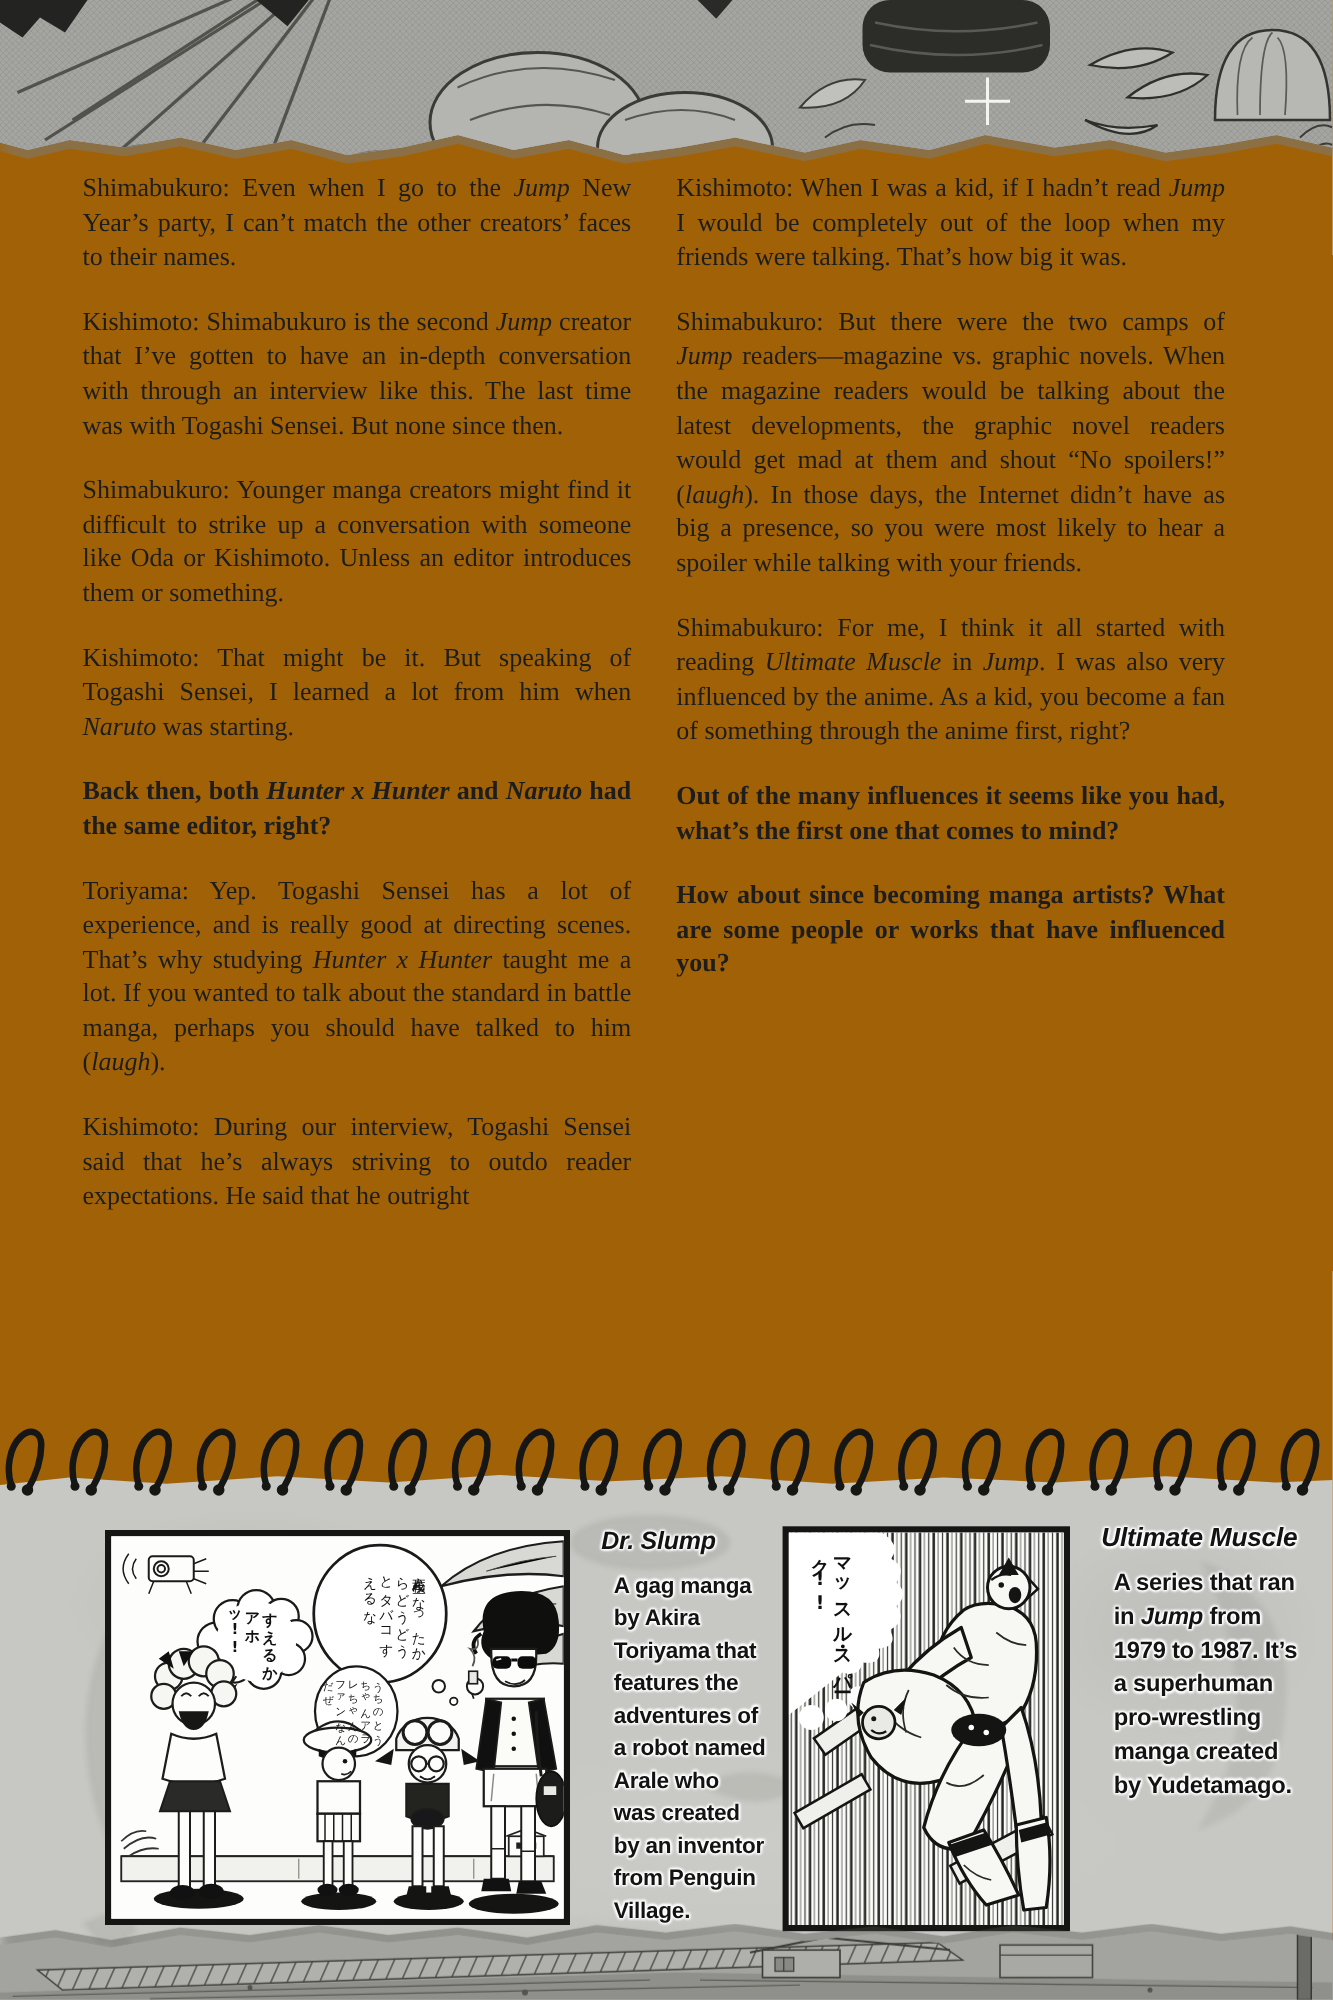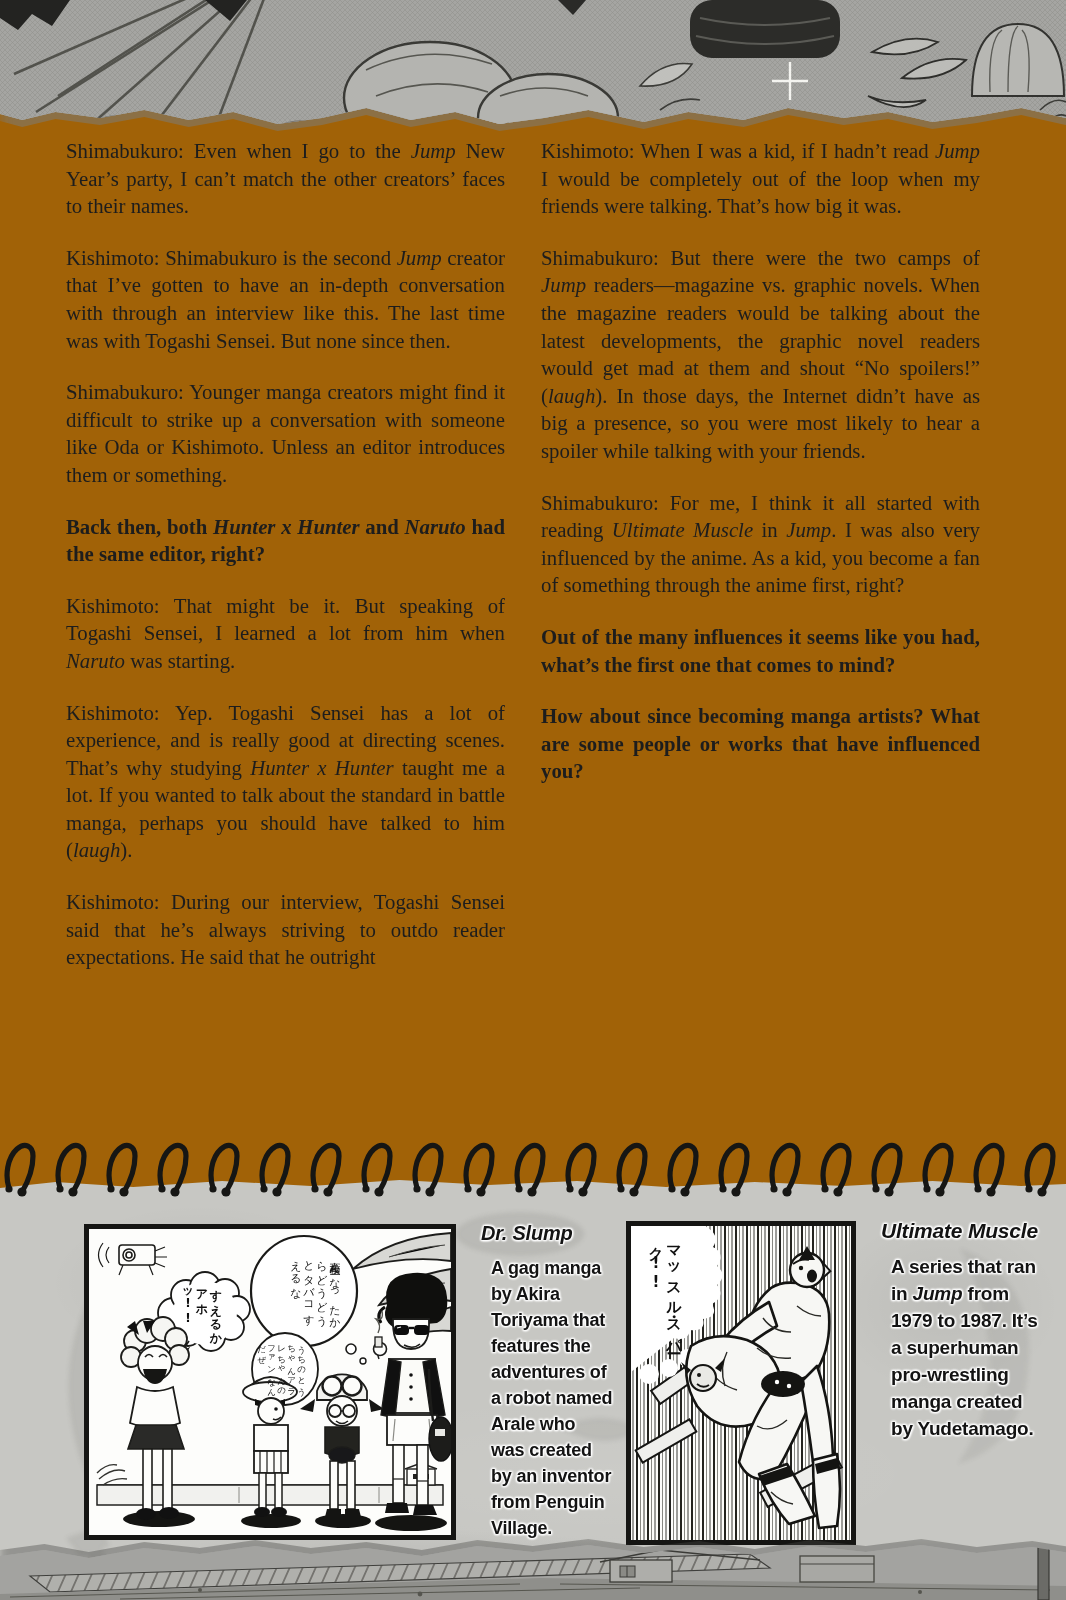--- a/index.html
+++ b/index.html
@@ -130,23 +130,23 @@
       </g>
       <ellipse cx="120" cy="124" rx="26" ry="9" fill="#70706b"></ellipse>
       <ellipse cx="308" cy="128" rx="30" ry="8" fill="#77736e"></ellipse>
     </svg>
   </div>
 
   <div id="colL" class="col">
       <p class="para"><span>Shimabukuro: Even when I go to the </span><span class="i">Jump</span><span> New Year’s party, I can’t match the other creators’ faces to their names.</span></p>
       <p class="para"><span>Kishimoto: Shimabukuro is the second </span><span class="i">Jump</span><span> creator that I’ve gotten to have an in-depth conversation with through an interview like this. The last time was with Togashi Sensei. But none since then.</span></p>
       <p class="para"><span>Shimabukuro: Younger manga creators might find it difficult to strike up a conversation with someone like Oda or Kishimoto. Unless an editor introduces them or something.</span></p>
+      <p class="para"><span>Kishimoto: That might be it. But speaking of Togashi Sensei, I learned a lot from him when </span><span class="i">Naruto</span><span> was starting.</span></p>
       <p class="para b"><span>Back then, both </span><span class="i">Hunter x Hunter</span><span> and </span><span class="i">Naruto</span><span> had the same editor, right?</span></p>
-      <p class="para"><span>Kishimoto: That might be it. But speaking of Togashi Sensei, I learned a lot from him when </span><span class="i">Naruto</span><span> was starting.</span></p>
-      <p class="para"><span>Kishimoto: Yep. Togashi Sensei has a lot of experience, and is really good at directing scenes. That’s why studying </span><span class="i">Hunter x Hunter</span><span> taught me a lot. If you wanted to talk about the standard in battle manga, perhaps you should have talked to him (</span><span class="i">laugh</span><span>).</span></p>
+      <p class="para"><span>Toriyama: Yep. Togashi Sensei has a lot of experience, and is really good at directing scenes. That’s why studying </span><span class="i">Hunter x Hunter</span><span> taught me a lot. If you wanted to talk about the standard in battle manga, perhaps you should have talked to him (</span><span class="i">laugh</span><span>).</span></p>
       <p class="para"><span>Kishimoto: During our interview, Togashi Sensei said that he’s always striving to outdo reader expectations. He said that he outright</span></p>
     </div>
   <div id="colR" class="col">
       <p class="para"><span>Kishimoto: When I was a kid, if I hadn’t read </span><span class="i">Jump</span><span> I would be completely out of the loop when my friends were talking. That’s how big it was.</span></p>
       <p class="para"><span>Shimabukuro: But there were the two camps of </span><span class="i">Jump</span><span> readers—magazine vs. graphic novels. When the magazine readers would be talking about the latest developments, the graphic novel readers would get mad at them and shout “No spoilers!” (</span><span class="i">laugh</span><span>). In those days, the Internet didn’t have as big a presence, so you were most likely to hear a spoiler while talking with your friends.</span></p>
       <p class="para"><span>Shimabukuro: For me, I think it all started with reading </span><span class="i">Ultimate Muscle</span><span> in </span><span class="i">Jump</span><span>. I was also very influenced by the anime. As a kid, you become a fan of something through the anime first, right?</span></p>
       <p class="para b"><span>Out of the many influences it seems like you had, what’s the first one that comes to mind?</span></p>
       <p class="para b"><span>How about since becoming manga artists? What are some people or works that have influenced you?</span></p>
     </div>
 

